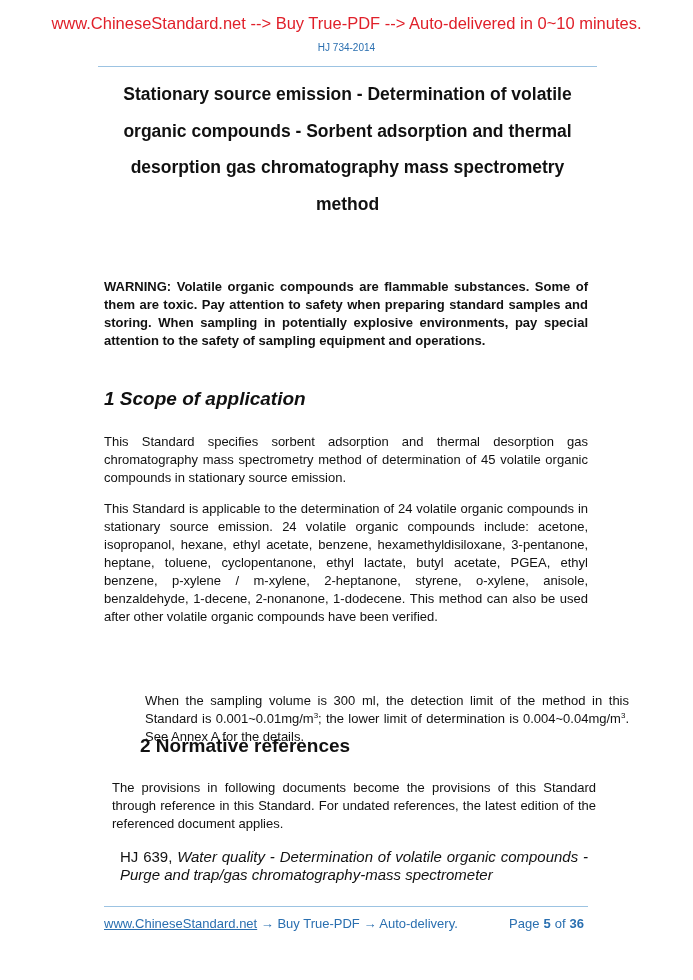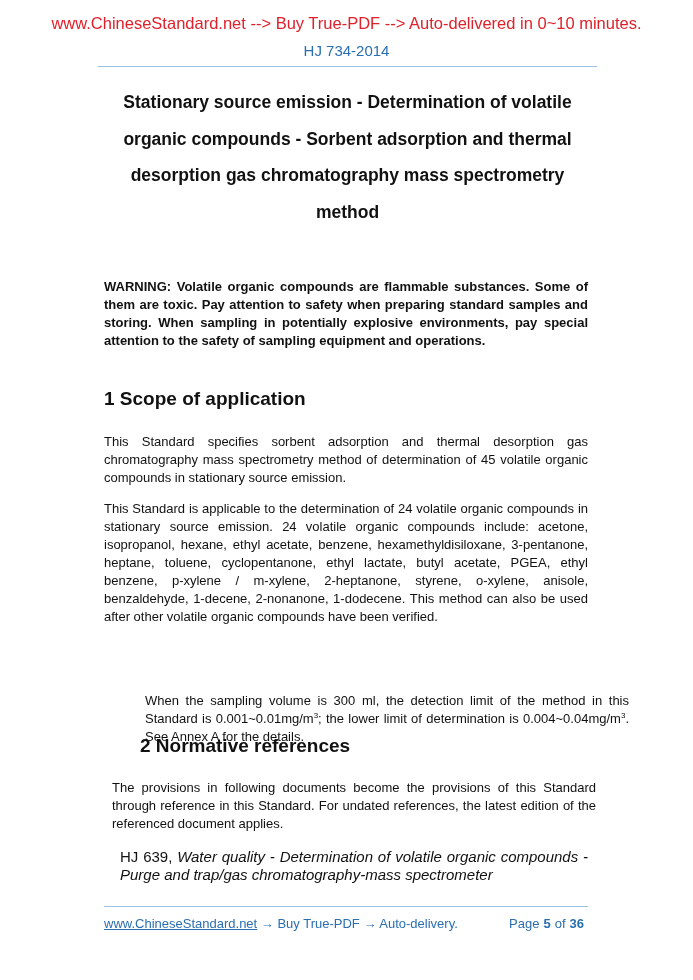--- a/index.html
+++ b/index.html
@@ -1,24 +1,24 @@
 <!DOCTYPE html>
 <html><head>
 <meta charset="utf-8">
 <style>
   html, body { margin: 0; padding: 0; background: #ffffff; }
   body { width: 693px; height: 980px; position: relative; overflow: hidden; font-family: "Liberation Sans", sans-serif; color: #111; }
   .promo { position: absolute; top: 14px; left: 0; width: 693px; text-align: center; color: #e0202a; font-size: 16.5px; }
-  .std-code { position: absolute; top: 42px; left: 0; width: 693px; text-align: center; color: #2a6fb0; font-size: 15px; }
+  .std-code { position: absolute; top: 42px; left: 0; width: 693px; text-align: center; color: #2a6fb0; font-size: 10px; }
   .hr-top { position: absolute; top: 66px; left: 98px; width: 499px; height: 1px; background: #9cc3e2; }
-  .doc-title { position: absolute; top: 84px; left: 98px; width: 499px; text-align: center; font-weight: bold; font-size: 17.5px; line-height: 36.5px; }
+  .doc-title { position: absolute; top: 76px; left: 98px; width: 499px; text-align: center; font-weight: bold; font-size: 17.5px; line-height: 36.5px; }
   .content { position: absolute; left: 104px; width: 484px; font-size: 13px; line-height: 18px; text-align: justify; }
   .warning { top: 278px; font-weight: bold; }
   .h1 { position: absolute; left: 104px; font-weight: bold; font-size: 19px; }
-  .h1-scope { top: 388px; }
+  .h1-scope { top: 388px; font-style: italic; }
   .h1-refs { top: 735px; margin-left: 36px; }
   .p1 { top: 433px; }
   .p2 { top: 500px; }
   .p3 { top: 692px; margin-left: 41px; }
   .p4 { top: 779px; margin-left: 8px; }
   .ref { position: absolute; top: 848px; left: 120px; width: 468px; font-size: 15px; line-height: 18px; text-align: justify; }
   .ref i { font-style: italic; }
   sup { font-size: 8px; line-height: 0; vertical-align: super; }
   .hr-bottom { position: absolute; top: 906px; left: 104px; width: 484px; height: 1px; background: #9cc3e2; }
   .footer { position: absolute; top: 916px; left: 104px; width: 480px; font-size: 13px; color: #2a6fb0; }

